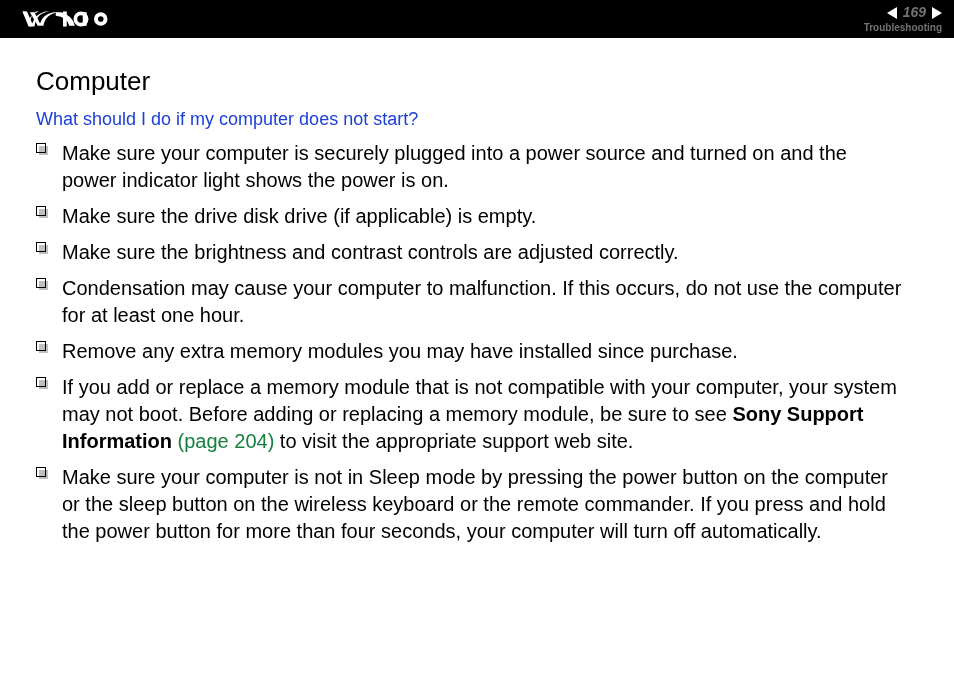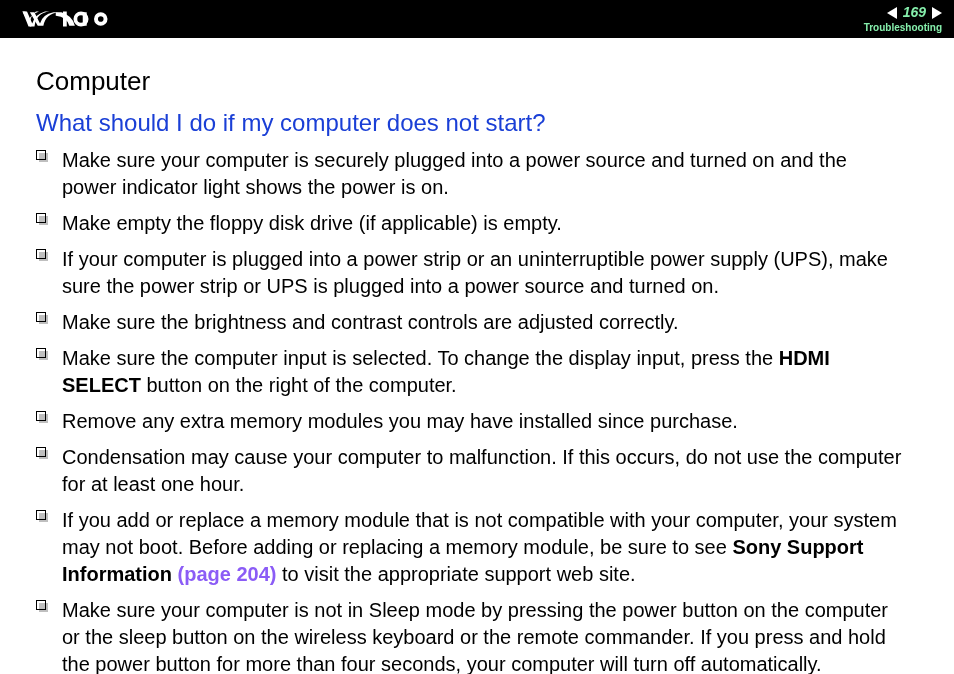--- a/index.html
+++ b/index.html
@@ -1,36 +1,36 @@
 <!DOCTYPE html>
 <html><head>
 <meta charset="utf-8">
 <style>
   * { margin: 0; padding: 0; box-sizing: border-box; }
   body { width: 954px; height: 674px; font-family: Arial, Helvetica, sans-serif; background: #fff; color: #000; }
   .header { background: #000; height: 38px; display: flex; align-items: center; justify-content: space-between; padding: 0 12px 0 20px; }
   .logo { color: #fff; letter-spacing: 2px; display: flex; align-items: center; gap: 0; }
   .logo svg { height: 18px; }
-  .header-right { text-align: right; color: #86efac; line-height: 1.1; }
+  .header-right { text-align: right; color: #737373; line-height: 1.1; }
   .page-nav { display: flex; align-items: center; justify-content: flex-end; gap: 2px; }
   .arrow-left, .arrow-right { width: 0; height: 0; border-top: 6px solid transparent; border-bottom: 6px solid transparent; display:inline-block; }
   .arrow-left { border-right: 10px solid #fff; }
   .arrow-right { border-left: 10px solid #fff; }
   .page-num { font-weight: bold; font-style: italic; font-size: 14px; padding: 0 4px; }
   .section-label { font-weight: bold; font-size: 10px; margin-top: 1px; }
   .content { padding: 28px 52px 20px 36px; }
   .h1 { font-size: 26px; font-weight: normal; font-family: Arial, sans-serif; margin-bottom: 12px; }
-  .h2 { font-size: 24px; font-weight: normal; color: #1a3fd6; margin-bottom: 10px; }
+  .h2 { font-size: 18px; font-weight: normal; color: #1a3fd6; margin-bottom: 10px; }
   ul.bullets { list-style: none; }
   ul.bullets li { display: flex; align-items: flex-start; font-size: 20px; line-height: 1.35; margin-bottom: 9px; }
   .bullet-mark { flex: 0 0 auto; width: 10px; height: 10px; border: 1.5px solid #000; margin-top: 3px; margin-right: 16px; position: relative; }
   .bullet-mark::after { content:""; position:absolute; left:2px; right:-3px; top:2px; bottom:-3px; background:rgba(0,0,0,0.25); z-index:-1; }
   .li-text { flex: 1 1 auto; }
   .li-text b { font-weight: bold; }
-  .link { color: #8b5cf6; font-weight: bold; margin-top: 40px; }
+  .link { color: #15803d; font-weight: normal; margin-top: 40px; }
 </style>
 </head>
 <body>
 
 <div class="header">
   <div class="logo">
     <svg viewBox="0 0 140 24" width="110" fill="#fff">
       <path d="M0 2 L8 22 L12 22 Q2 10 22 2 L18 2 Q10 8 10 18 L4 2 Z" fill="#fff"></path>
       <path d="M20 2 Q38 2 30 22 L26 22 Q34 6 20 6 Z" fill="#fff" opacity="0"></path>
       <path d="M0 2 L6 2 L13 18 Q16 6 30 2 L36 2 Q18 4 16 22 L10 22 Z" fill="#fff"></path>
@@ -61,41 +61,33 @@
 <div class="content">
   <div class="h1">Computer</div>
   <div class="h2">What should I do if my computer does not start?</div>
   <ul class="bullets" id="bullet-list">
       <li>
         <span class="bullet-mark"></span>
         <span class="li-text">Make sure your computer is securely plugged into a power source and turned on and the power indicator light shows the power is on.</span>
       </li>
       <li>
         <span class="bullet-mark"></span>
-        <span class="li-text">Make empty the floppy disk drive (if applicable) is empty.</span>
-      </li>
-      <li>
-        <span class="bullet-mark"></span>
-        <span class="li-text">If your computer is plugged into a power strip or an uninterruptible power supply (UPS), make sure the power strip or UPS is plugged into a power source and turned on.</span>
+        <span class="li-text">Make sure the drive disk drive (if applicable) is empty.</span>
       </li>
       <li>
         <span class="bullet-mark"></span>
         <span class="li-text">Make sure the brightness and contrast controls are adjusted correctly.</span>
       </li>
       <li>
         <span class="bullet-mark"></span>
-        <span class="li-text">Make sure the computer input is selected. To change the display input, press the <b>HDMI SELECT</b> button on the right of the computer.</span>
+        <span class="li-text">Condensation may cause your computer to malfunction. If this occurs, do not use the computer for at least one hour.</span>
       </li>
       <li>
         <span class="bullet-mark"></span>
         <span class="li-text">Remove any extra memory modules you may have installed since purchase.</span>
-      </li>
-      <li>
-        <span class="bullet-mark"></span>
-        <span class="li-text">Condensation may cause your computer to malfunction. If this occurs, do not use the computer for at least one hour.</span>
       </li>
       <li>
         <span class="bullet-mark"></span>
         <span class="li-text">If you add or replace a memory module that is not compatible with your computer, your system may not boot. Before adding or replacing a memory module, be sure to see <b>Sony Support Information </b><span class="link">(page 204)</span> to visit the appropriate support web site.</span>
       </li>
       <li>
         <span class="bullet-mark"></span>
         <span class="li-text">Make sure your computer is not in Sleep mode by pressing the power button on the computer or the sleep button on the wireless keyboard or the remote commander. If you press and hold the power button for more than four seconds, your computer will turn off automatically.</span>
       </li>
     </ul>

